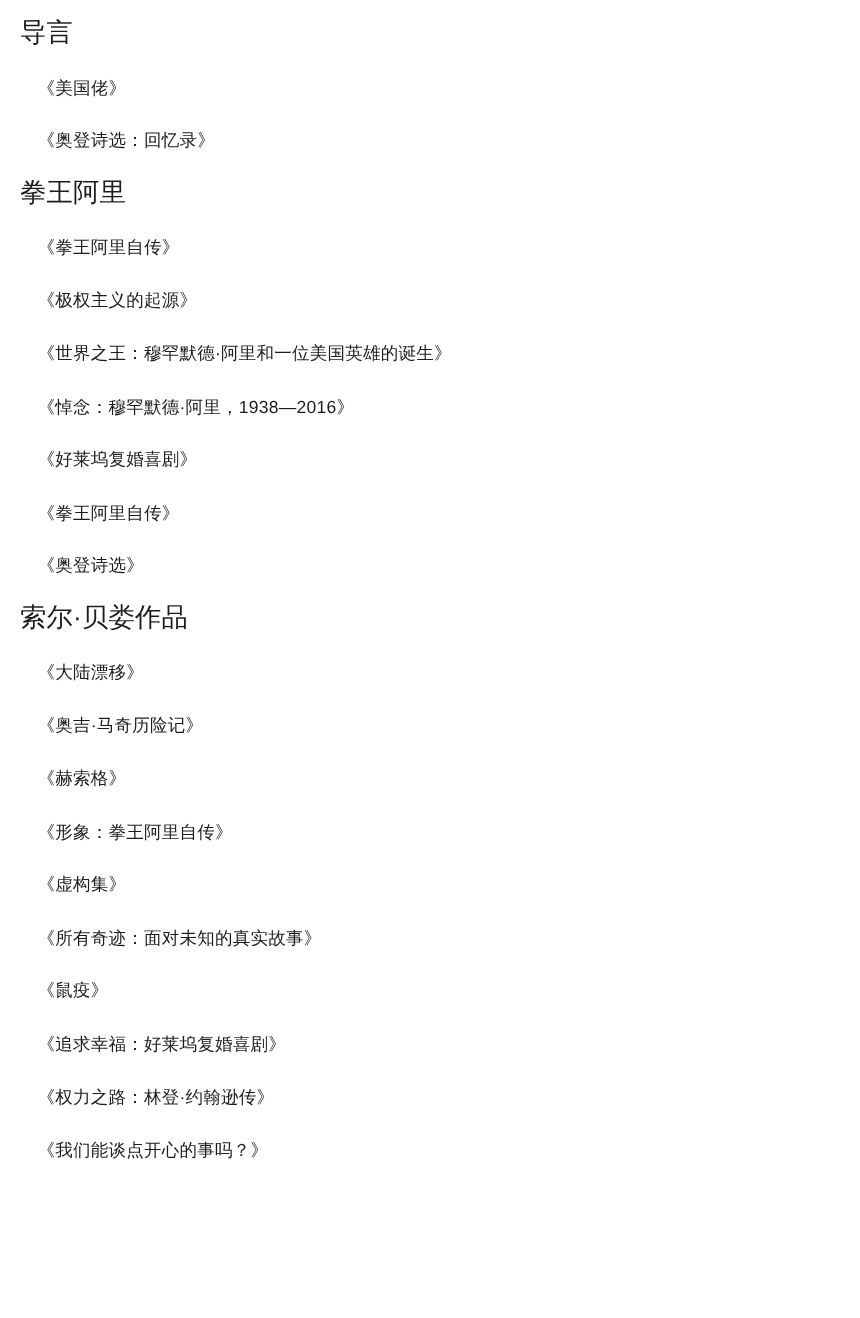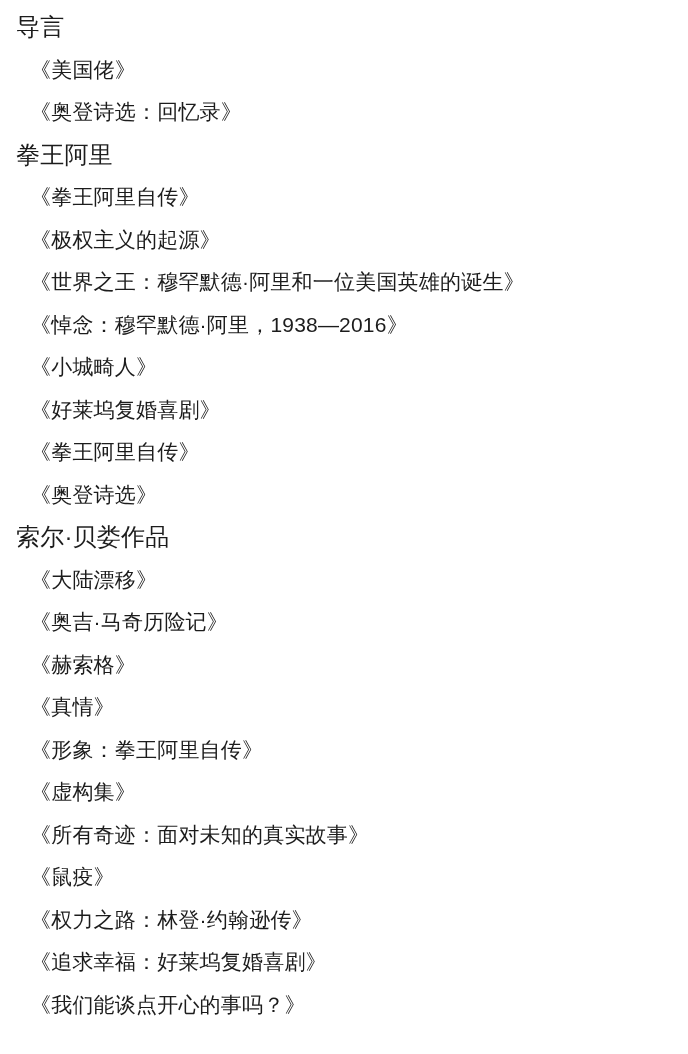--- a/index.html
+++ b/index.html
@@ -20,57 +20,55 @@
     box-sizing: border-box;
     padding: 6px 10px 0 10px;
     position: relative;
   }
   .toc-list {
     list-style: none;
     margin: 0;
     padding: 0;
   }
   .toc-item {
-    font-size: 21px;
+    font-size: 14px;
     line-height: 42.5px;
     white-space: nowrap;
     letter-spacing: 0.2px;
     color: #1c1c1c;
   }
   .toc-item.level-1 {
     padding-left: 6px;
-    font-size: 24px;
+    font-size: 21px;
   }
   .toc-item.level-2 {
     padding-left: 20px;
   }
 </style>
 </head>
 <body>
 
 <div class="page">
   <ul class="toc-list" id="toc-list">
       <li class="toc-item level-1">导言</li>
       <li class="toc-item level-2">《美国佬》</li>
       <li class="toc-item level-2">《奥登诗选：回忆录》</li>
       <li class="toc-item level-1">拳王阿里</li>
       <li class="toc-item level-2">《拳王阿里自传》</li>
       <li class="toc-item level-2">《极权主义的起源》</li>
       <li class="toc-item level-2">《世界之王：穆罕默德·阿里和一位美国英雄的诞生》</li>
       <li class="toc-item level-2">《悼念：穆罕默德·阿里，1938—2016》</li>
-      <li class="toc-item level-2">《小城畸人》</li>
       <li class="toc-item level-2">《好莱坞复婚喜剧》</li>
       <li class="toc-item level-2">《拳王阿里自传》</li>
       <li class="toc-item level-2">《奥登诗选》</li>
       <li class="toc-item level-1">索尔·贝娄作品</li>
       <li class="toc-item level-2">《大陆漂移》</li>
       <li class="toc-item level-2">《奥吉·马奇历险记》</li>
       <li class="toc-item level-2">《赫索格》</li>
-      <li class="toc-item level-2">《真情》</li>
       <li class="toc-item level-2">《形象：拳王阿里自传》</li>
       <li class="toc-item level-2">《虚构集》</li>
       <li class="toc-item level-2">《所有奇迹：面对未知的真实故事》</li>
       <li class="toc-item level-2">《鼠疫》</li>
+      <li class="toc-item level-2">《追求幸福：好莱坞复婚喜剧》</li>
       <li class="toc-item level-2">《权力之路：林登·约翰逊传》</li>
-      <li class="toc-item level-2">《追求幸福：好莱坞复婚喜剧》</li>
       <li class="toc-item level-2">《我们能谈点开心的事吗？》</li>
     </ul>
 </div>
 
 </body></html>

